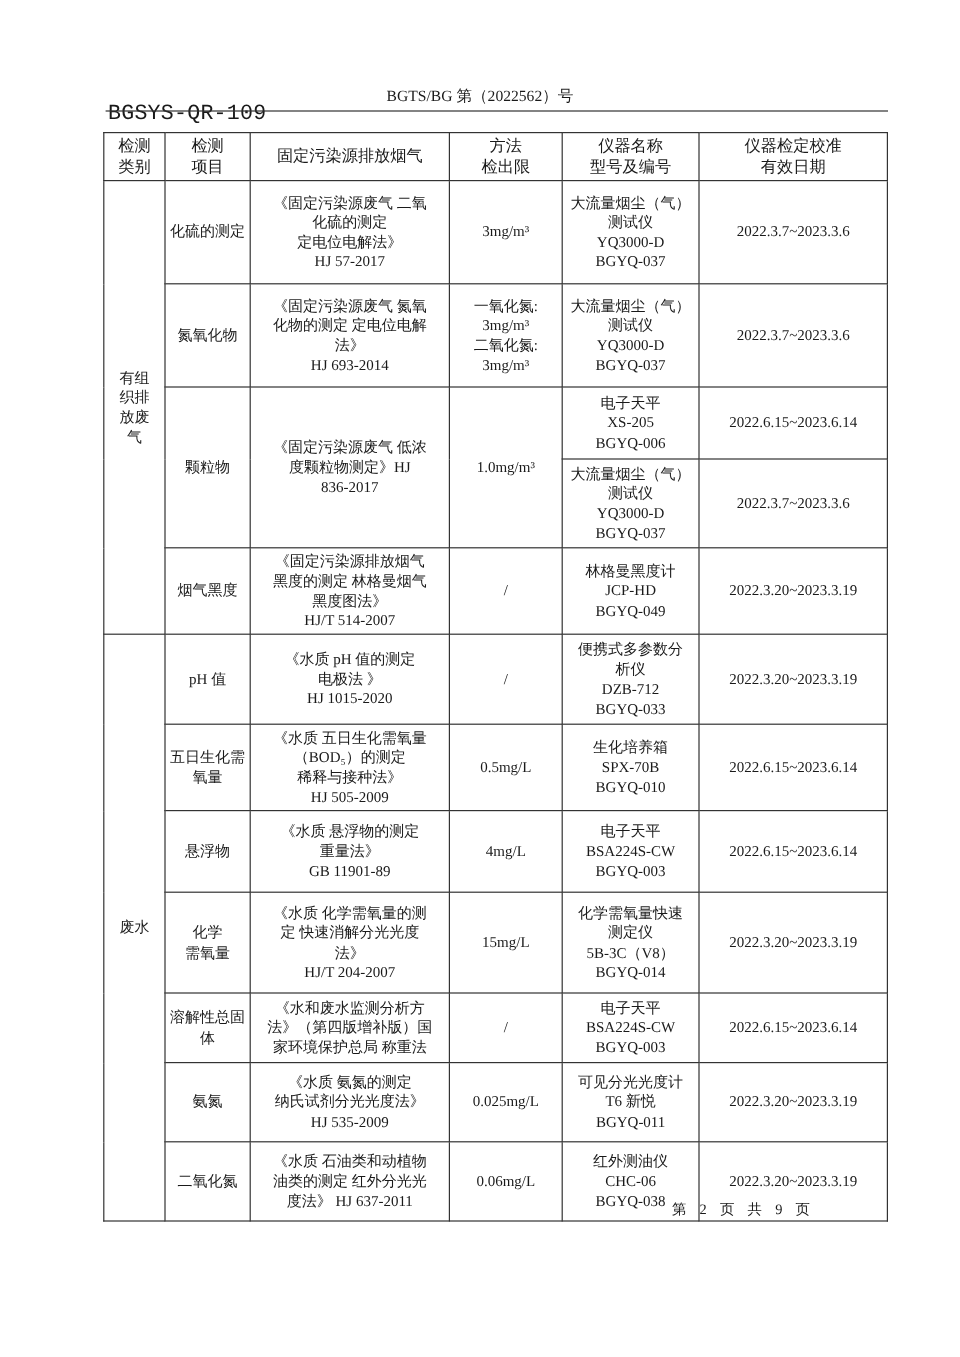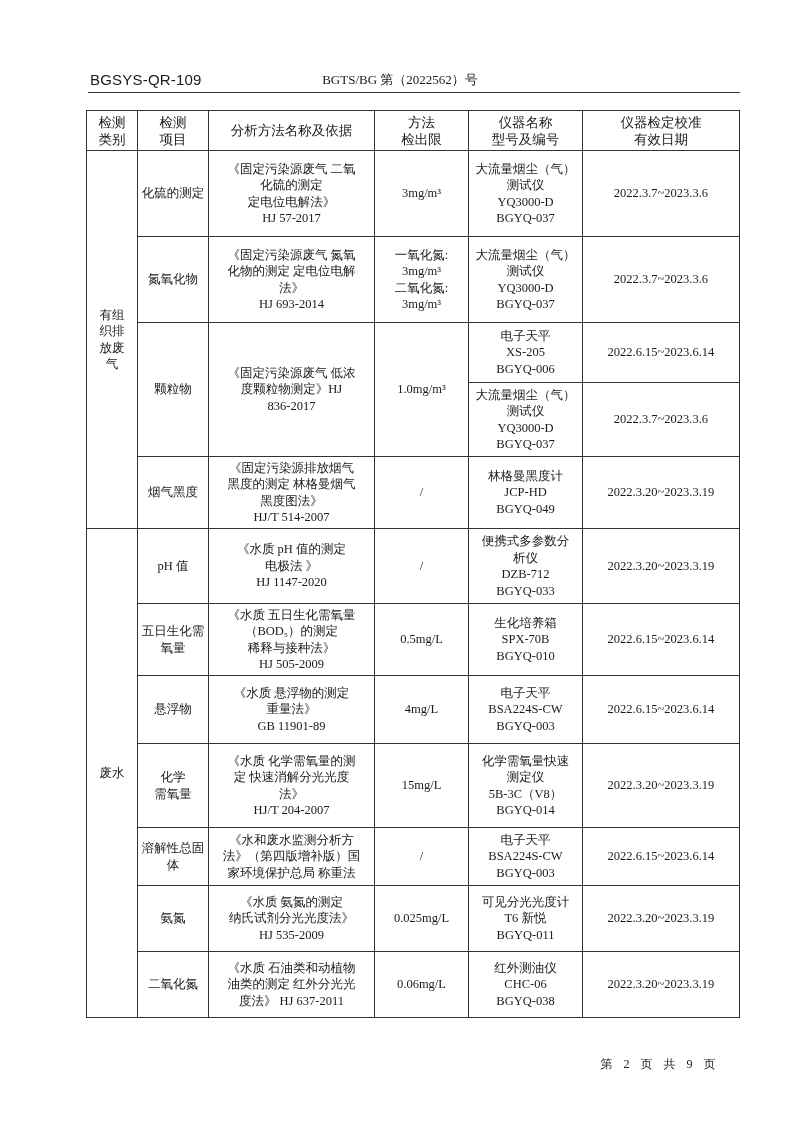--- a/index.html
+++ b/index.html
@@ -1,25 +1,25 @@
 <!DOCTYPE html>
 <html><head>
 <meta charset="utf-8">
 <style>
   html, body { margin:0; padding:0; background:#ffffff; }
   body { width:800px; height:1131px; position:relative; font-family:"DejaVu Serif","Liberation Serif",serif; color:#1a1a1a; overflow:hidden; }
-  .hdr-left { position:absolute; left:90px; top:71px; font-family:Liberation Sans, sans-serif; font-size:15px; letter-spacing:0.2px; }
+  .hdr-left { position:absolute; left:90px; top:85px; font-family:Liberation Mono, monospace; font-size:18px; letter-spacing:0.2px; }
   .hdr-center { position:absolute; left:0; width:800px; top:71px; text-align:center; font-size:13px; font-family:Liberation Serif, serif; }
   .hdr-line { position:absolute; left:88px; width:652px; top:92px; height:0; border-top:1.2px solid #333; }
   table.main { position:absolute; left:86px; top:110px; width:653px; border-collapse:collapse; table-layout:fixed; }
   table.main td, table.main th { border:1.2px solid #333; text-align:center; vertical-align:middle; font-size:12.5px; line-height:16.5px; padding:2px 3px; font-weight:normal; font-family:"Liberation Serif","DejaVu Serif",serif; }
   table.main th { font-size:13.5px; line-height:17px; font-family:"DejaVu Sans","Liberation Sans",sans-serif; font-weight:normal; }
   .cat { font-size:13.5px; line-height:18px; }
   .ml { white-space:pre-line; }
-  .footer { position:absolute; left:560px; width:200px; top:1056px; text-align:center; font-size:12px; letter-spacing:4px; font-family:"Liberation Serif",serif; }
+  .footer { position:absolute; left:560px; width:200px; top:1000px; font-size:12px; letter-spacing:4px; font-family:"Liberation Serif",serif; }
 </style>
 </head>
 <body>
 
 <div class="hdr-left">BGSYS-QR-109</div>
 <div class="hdr-center">BGTS/BG 第（2022562）号</div>
 <div class="hdr-line"></div>
 
 <table class="main">
   <colgroup>
@@ -29,21 +29,21 @@
       <col style="width:94px">
       <col style="width:114px">
       <col style="width:157px">
   </colgroup>
   <tbody>
       <tr style="height:40px">
     <th class="ml">检测
 类别</th>
     <th class="ml">检测
 项目</th>
-    <th class="ml">分析方法名称及依据</th>
+    <th class="ml">固定污染源排放烟气</th>
     <th class="ml">方法
 检出限</th>
     <th class="ml">仪器名称
 型号及编号</th>
     <th class="ml">仪器检定校准
 有效日期</th>
   </tr>
 
   <tr style="height:86px">
     <td rowspan="5" class="ml cat">有组
@@ -111,21 +111,21 @@
 JCP-HD
 BGYQ-049</td>
     <td class="ml">2022.3.20~2023.3.19</td>
   </tr>
 
   <tr style="height:75px">
     <td rowspan="7" class="ml cat">废水</td>
     <td class="ml">pH 值</td>
     <td class="ml">《水质 pH 值的测定
 电极法 》
-HJ 1147-2020</td>
+HJ 1015-2020</td>
     <td class="ml">/</td>
     <td class="ml">便携式多参数分
 析仪
 DZB-712
 BGYQ-033</td>
     <td class="ml">2022.3.20~2023.3.19</td>
   </tr>
 
   <tr style="height:72px">
     <td class="ml">五日生化需

